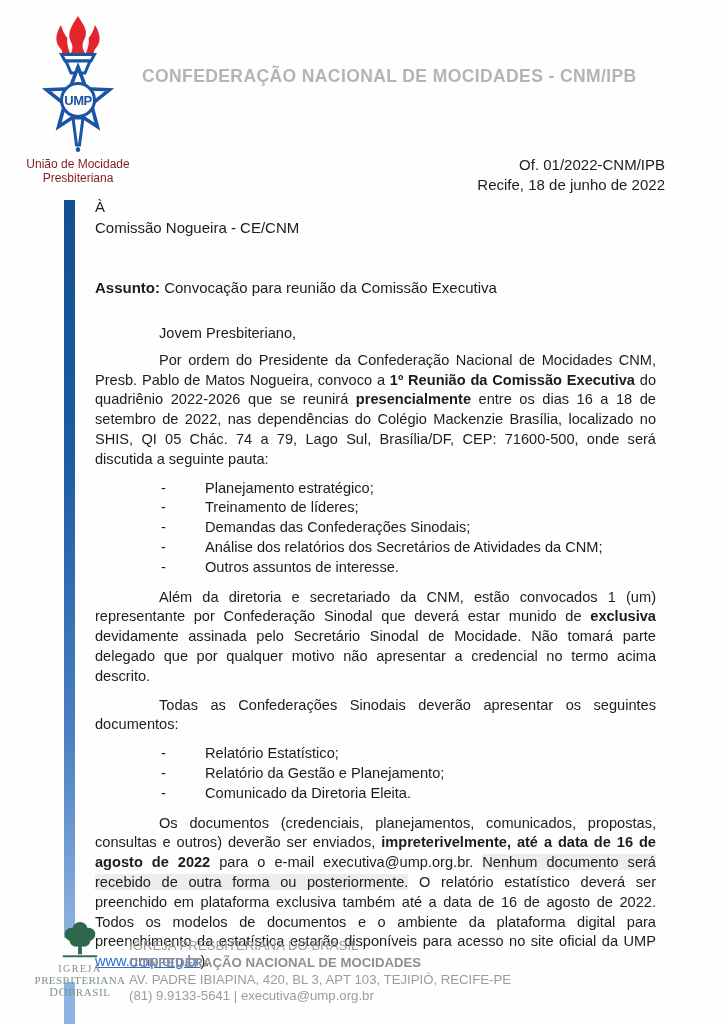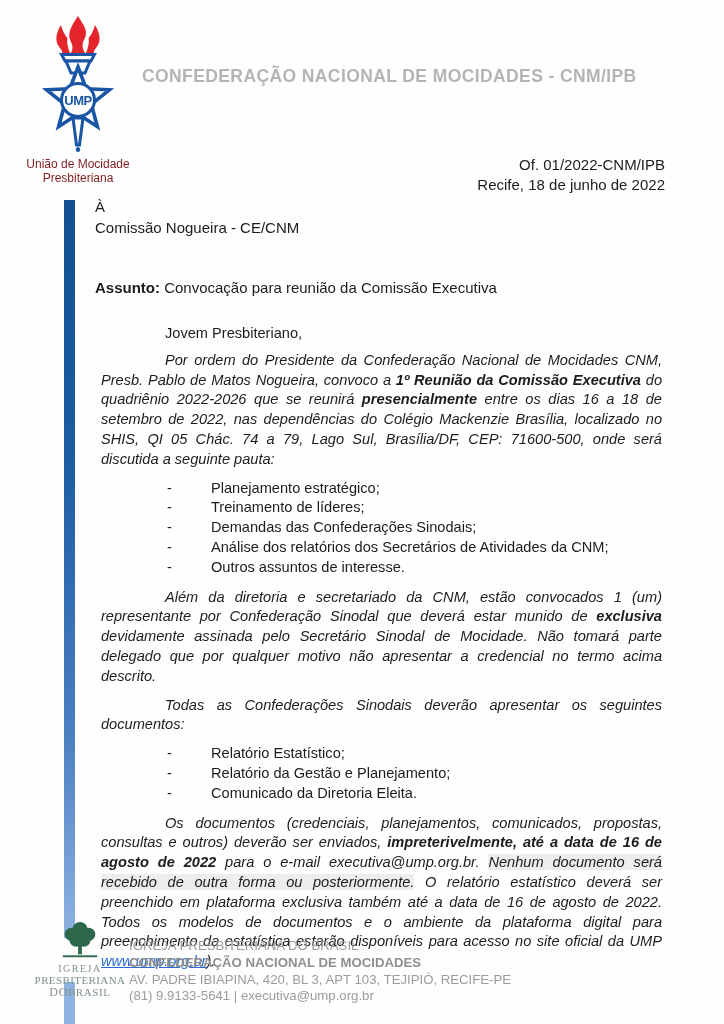--- a/index.html
+++ b/index.html
@@ -22,24 +22,24 @@
   .vbar{
     position:absolute;left:64px;top:200px;width:11px;height:738px;
     background:linear-gradient(180deg,#12508f 0%,#1d5ca3 35%,#4a7fc0 72%,#8fb3e2 100%);
   }
   .vbar-bottom{position:absolute;left:64px;top:982px;width:11px;height:42px;background:#8fb3e2;}
   
   .recipient{position:absolute;left:95px;top:196px;font-size:15px;line-height:21px;}
   .subject{position:absolute;left:95px;top:279px;font-size:15px;}
   .body-flow{
     position:absolute;left:95px;top:324px;width:561px;
-    font-size:14.6px;line-height:19.8px;text-align:justify;margin-left:6px;
+    font-size:14.6px;line-height:19.8px;text-align:justify;
   }
   .greeting{margin:0 0 7px 0;text-indent:64px;text-align:left;}
-  .para{margin:0 0 9px 0;text-indent:64px;font-style:italic;}
+  .para{margin:0 0 9px 0;text-indent:64px;}
   .b{font-weight:bold;}
   .hl{background:#ededed;}
   .link{color:#2b6cd4;text-decoration:underline;cursor:pointer;}
   .list{margin:1px 0 10px 0;}
   .list-item{display:flex;padding-left:66px;text-align:left;}
   .dash{width:44px;flex:0 0 44px;}
   .item-text{flex:1;}
   
   .ipb-logo{position:absolute;left:18px;top:920px;width:124px;text-align:center;}
   .ipb-tree{display:block;margin:0 auto;}

